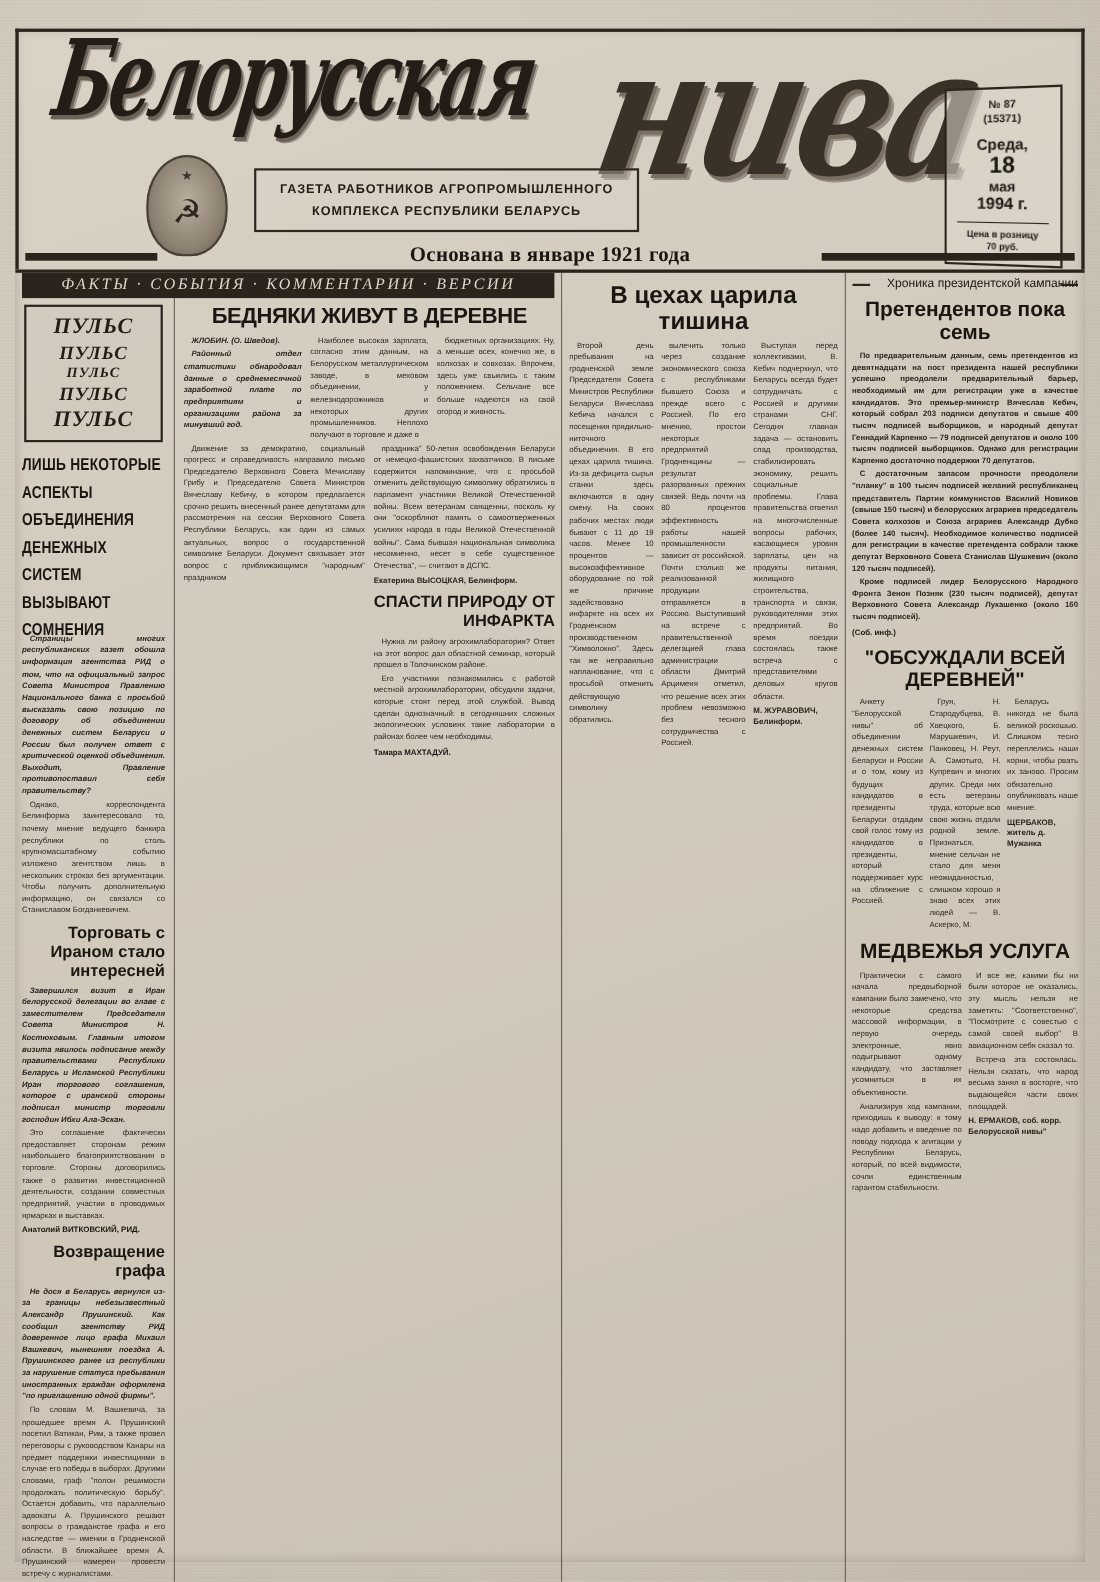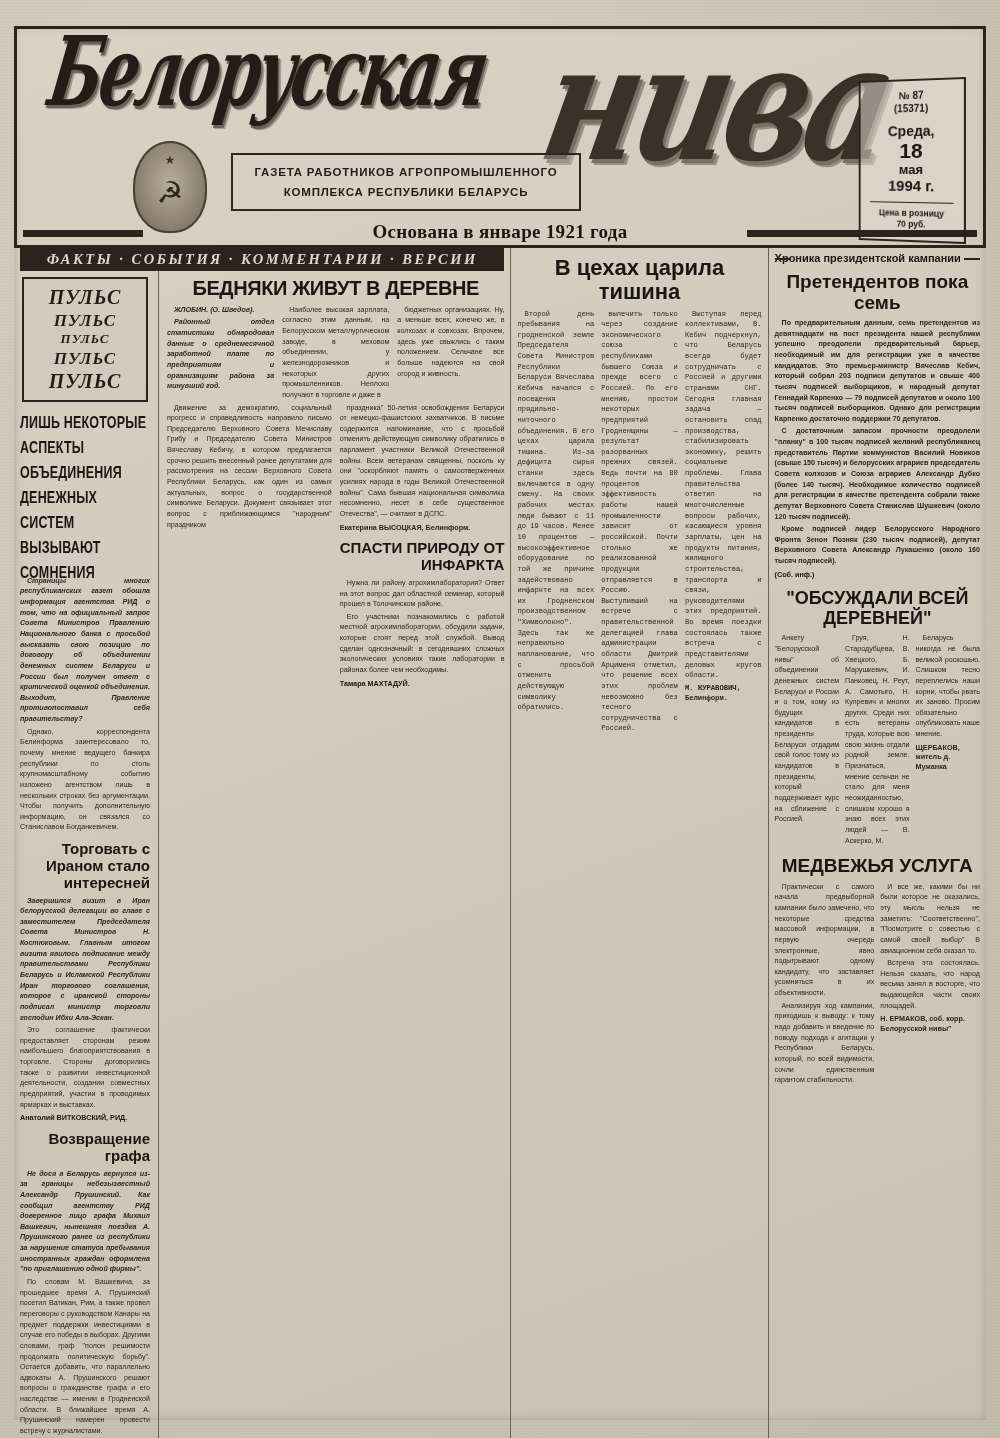--- a/index.html
+++ b/index.html
@@ -87,21 +87,21 @@
   .founded-rule{position:absolute;right:6px;bottom:8px;width:230px;height:7px;background:#2b241c;}
   .founded-rule.l{left:6px;right:auto;width:120px;}
 
   
   .band{display:flex;border-top:3px solid #2b241c;}
   .col{padding:0 6px;}
   .rule-v{border-left:1px solid #6a6055;}
 
   .kicker-bar{
     background:#2b241c;color:#ded7cb;text-align:center;
-    font-family:"Liberation Serif",serif;font-style:italic;font-weight:bold;
+    font-family:"Liberation Serif",serif;font-style:italic;font-weight:normal;
     font-size:14.5px;letter-spacing:2.5px;padding:3px 0;
   }
   h1.head{
     font-size:20px;font-weight:bold;text-align:center;margin:7px 0 6px;
     letter-spacing:-.4px;line-height:1.04;
   }
   h2.head2{
     font-size:19px;font-weight:bold;text-align:center;margin:8px 0 5px;line-height:1.08;
   }
   h3.head3{
@@ -124,21 +124,21 @@
   
   .pulse{
     border:2px solid #2b241c;padding:6px 4px;text-align:center;margin:6px 2px 8px;
     background:rgba(205,197,184,.4);
   }
   .pulse span{
     display:block;font-family:"Liberation Serif",serif;font-style:italic;font-weight:bold;
     color:#241d17;line-height:1.25;letter-spacing:1px;
   }
   .chron{
-    text-align:left;font-size:11px;font-weight:bold;margin:4px 0 2px;position:relative;
+    text-align:right;font-size:11px;font-weight:normal;margin:4px 0 2px;position:relative;
   }
   .chron:before,.chron:after{
     content:"";position:absolute;top:50%;width:16px;height:2px;background:#2b241c;
   }
   .chron:before{left:0;}
   .chron:after{right:0;}
 </style>
 </head>
 <body>
 
@@ -262,21 +262,21 @@
                 <div class="byline">Тамара МАХТАДУЙ.</div>
               </div>
             </div>
           </div>
         </div>
       </div>
     </div>
 
     <div style="width:252px;" class="col rule-v">
       <h2 class="head2" style="font-size:22px;">В цехах царила тишина</h2>
-      <div style="display:flex;gap:7px;font-family:Liberation Mono, monospace;">
+      <div style="display:flex;gap:7px;">
         <div style="flex:1;" class="body">
               <p>Второй день пребывания на гродненской земле Председателя Совета Министров Республики Беларуси Вячеслава Кебича начался с посещения прядильно-ниточного объединения. В его цехах царила тишина. Из-за дефицита сырья станки здесь включаются в одну смену. На своих рабочих местах люди бывают с 11 до 19 часов. Менее 10 процентов — высокоэффективное оборудование по той же причине задействовано инфаркте на всех их Гродненском производственном "Химволокно". Здесь так же неправильно напланование, что с просьбой отменить действующую символику обратились.</p>
             </div>
         <div style="flex:1;" class="body">
               <p>вылечить только через создание экономического союза с республиками бывшего Союза и прежде всего с Россией. По его мнению, простои некоторых предприятий Гродненщины — результат разорванных прежних связей. Ведь почти на 80 процентов эффективность работы нашей промышленности зависит от российской. Почти столько же реализованной продукции отправляется в Россию. Выступивший на встрече с правительственной делегацией глава администрации области Дмитрий Арцименя отметил, что решение всех этих проблем невозможно без тесного сотрудничества с Россией.</p>
             </div>
         <div style="flex:1;" class="body">
           <p>Выступая перед коллективами, В. Кебич подчеркнул, что Беларусь всегда будет сотрудничать с Россией и другими странами СНГ. Сегодня главная задача — остановить спад производства, стабилизировать экономику, решить социальные проблемы. Глава правительства ответил на многочисленные вопросы рабочих, касающиеся уровня зарплаты, цен на продукты питания, жилищного строительства, транспорта и связи, руководителями этих предприятий. Во время поездки состоялась также встреча с представителями деловых кругов области.</p>
           <div class="byline">М. ЖУРАВОВИЧ,
 Белинформ.</div>

